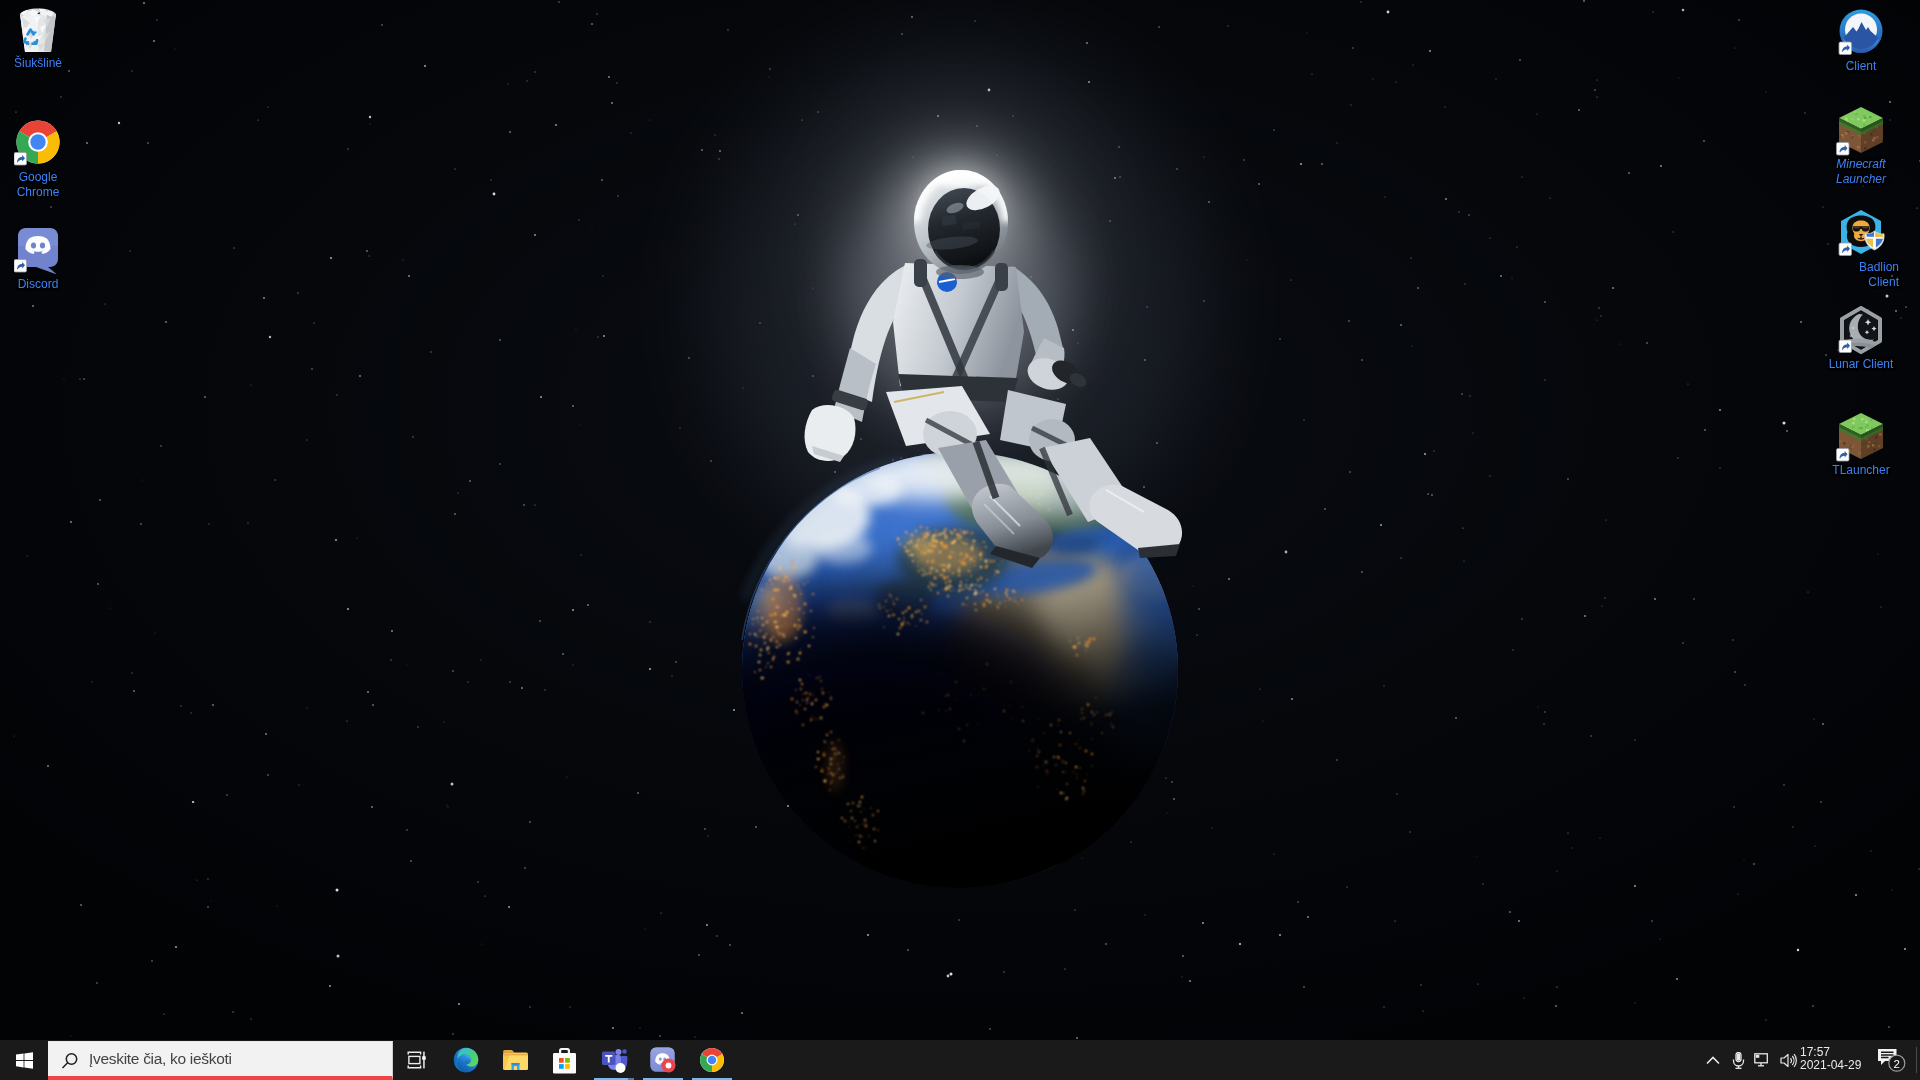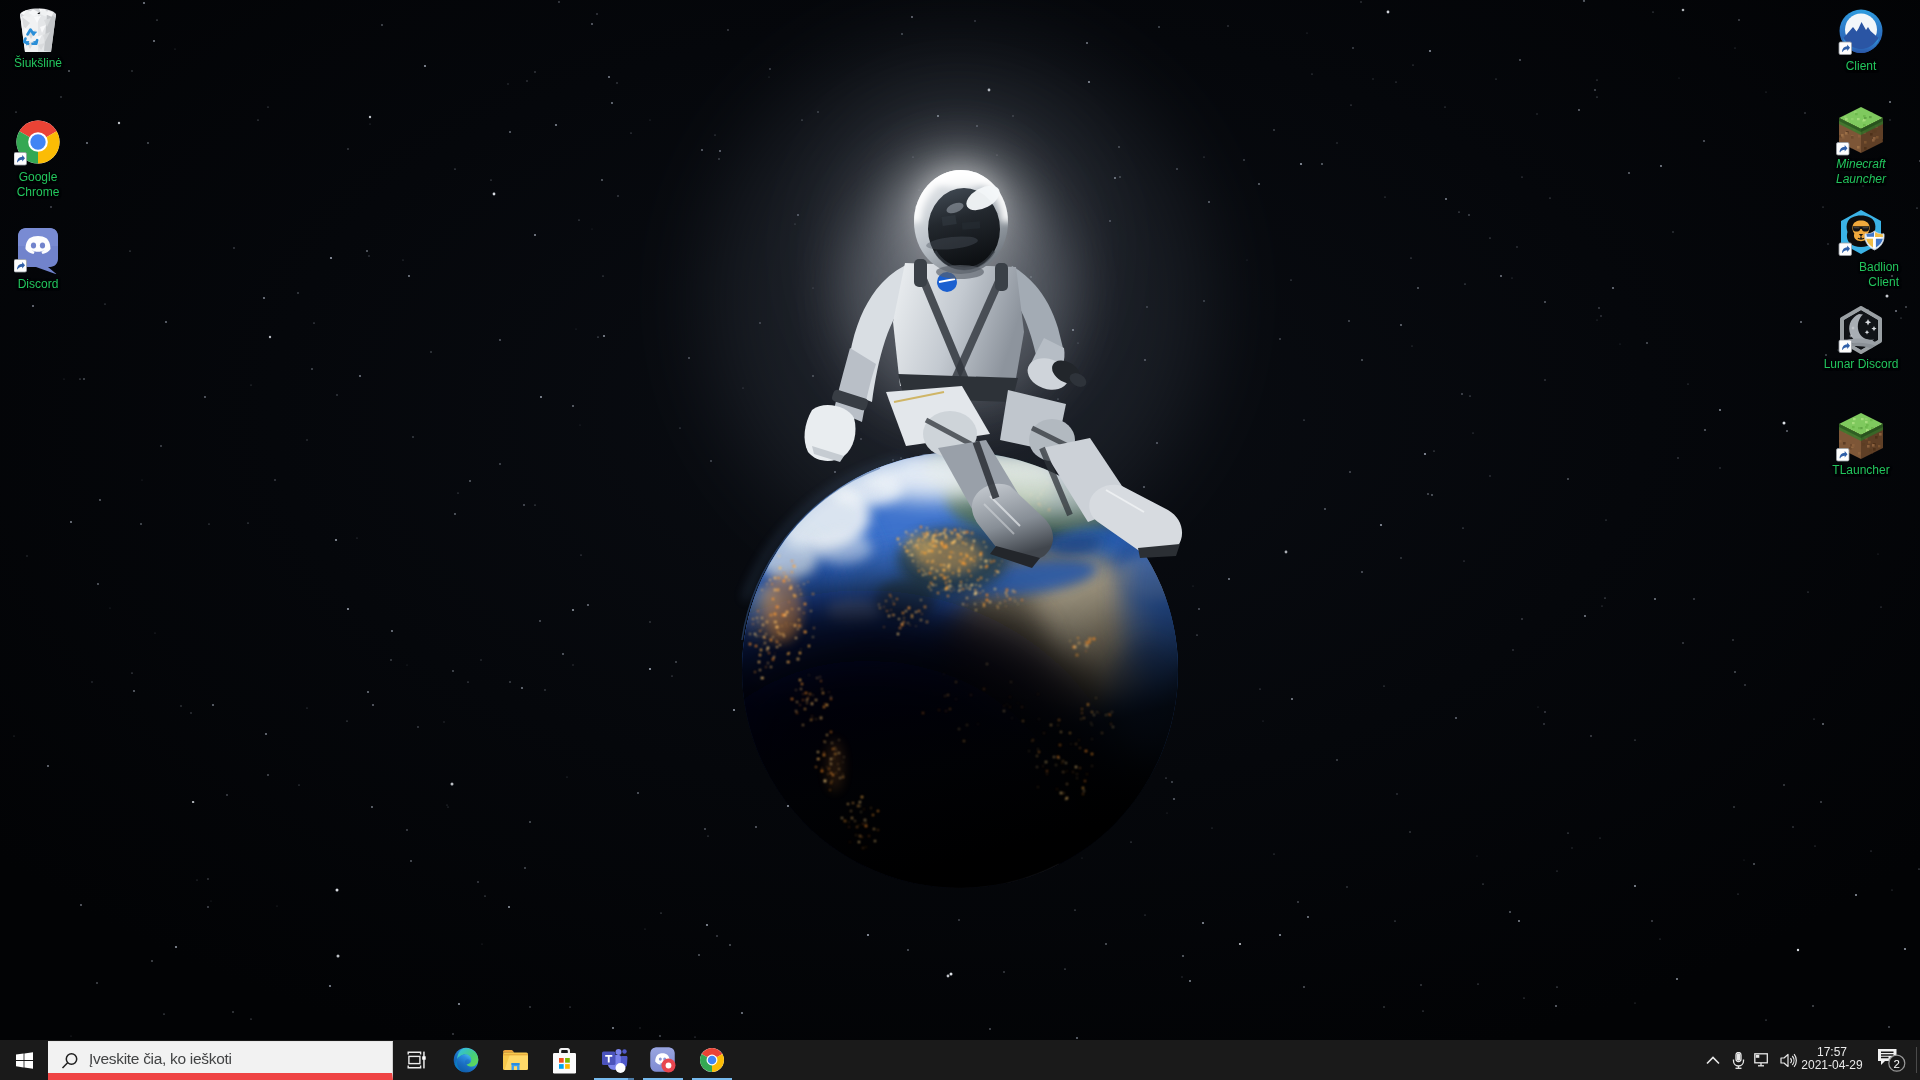--- a/index.html
+++ b/index.html
@@ -1,23 +1,23 @@
 <!DOCTYPE html>
 <html><head><meta charset="utf-8"><title>d</title><style>
 html,body{margin:0;padding:0;width:1920px;height:1080px;overflow:hidden;background:#05070b;font-family:"Liberation Sans",sans-serif;}
 #wall{position:absolute;left:0;top:0;}
-.ic{position:absolute;width:76px;text-align:center;color:#22c55e;font-size:12px;line-height:14.5px;text-shadow:0 1px 2px #000,1px 1px 2px #000,0 0 3px #000;}
+.ic{position:absolute;width:76px;text-align:center;color:#3b82f6;font-size:12px;line-height:14.5px;text-shadow:0 1px 2px #000,1px 1px 2px #000,0 0 3px #000;}
 .ic svg{display:block;margin:0 auto;}
 .lbl{margin-top:3px;}
 #bar{position:absolute;left:0;top:1040px;width:1920px;height:40px;background:#1a1a1a;}
 .tb{position:absolute;top:0;height:40px;display:flex;align-items:center;justify-content:center;}
-#search{position:absolute;left:48px;top:1px;width:345px;height:39px;background:#f2f2f2;border-top:1px solid #e8e8e8;border-right:1px solid #cfcfcf;border-bottom:7px solid #ef4444;box-sizing:border-box;}
+#search{position:absolute;left:48px;top:1px;width:345px;height:39px;background:#f2f2f2;border-top:1px solid #e8e8e8;border-right:1px solid #cfcfcf;border-bottom:4px solid #ef4444;box-sizing:border-box;}
 #search .txt{position:absolute;left:41px;top:8px;font-size:15.5px;color:#424344;letter-spacing:-0.3px;}
 .ul{position:absolute;top:37.5px;height:2.5px;background:#76b9ed;}
-.traytxt{position:absolute;color:#eaeaea;font-size:12px;text-align:center;line-height:13px;}
+.traytxt{position:absolute;color:#eaeaea;font-size:12px;line-height:13px;}
 </style></head><body>
 <svg id="wall" width="1920" height="1080" viewBox="0 0 1920 1080">
 <defs>
 <radialGradient id="spaceG" cx="50%" cy="38%" r="65%">
  <stop offset="0%" stop-color="#0a0d13"></stop>
         <stop offset="55%" stop-color="#05070b"></stop>
         <stop offset="100%" stop-color="#020305"></stop>
 </radialGradient>
 <radialGradient id="earthbase" cx="45%" cy="35%" r="75%">
  <stop offset="0%" stop-color="#24466e"></stop>
@@ -1582,21 +1582,21 @@
 <path d="M37,20 l0.8,1.8 1.8,0.8 -1.8,0.8 -0.8,1.8 -0.8-1.8 -1.8-0.8 1.8-0.8 Z"></path>
 <path d="M30,24 l0.7,1.6 1.6,0.7 -1.6,0.7 -0.7,1.6 -0.7-1.6 -1.6-0.7 1.6-0.7 Z"></path>
 <path d="M16,20 l0.6,1.4 1.4,0.6 -1.4,0.6 -0.6,1.4 -0.6-1.4 -1.4-0.6 1.4-0.6 Z" opacity="0.7"></path>
 <path d="M14,28 l0.6,1.4 1.4,0.6 -1.4,0.6 -0.6,1.4 -0.6-1.4 -1.4-0.6 1.4-0.6 Z" opacity="0.7"></path>
 </g>
 <g transform="translate(2,34)">
         <rect width="12.5" height="12.5" rx="1.5" fill="#fdfdfd" stroke="#9aa0a6" stroke-width="0.8"></rect>
         <path d="M3,9.5 C3.2,6.5 5,4.6 8.2,4.3 L8.2,2.6 L11,5.8 L8.2,8.9 L8.2,7.2 C6,7.3 4.5,8.2 3.6,10 Z" fill="#2f5fa8"></path>
       </g>
 </svg>
-<div class="lbl">Lunar Discord</div>
+<div class="lbl">Lunar Client</div>
   </div>
 <div class="ic" style="left:1823px;top:412px;">
 <div style="position:relative;width:48px;margin:0 auto;">
       <svg width="48" height="48" viewBox="0 0 48 48">
 <defs>
 <clipPath id="mc13t">
             <path d="M24,1 L46,12 L24,23 L2,12 Z"></path>
           </clipPath>
 <clipPath id="mc13l">
             <path d="M2,12 L24,23 L24,47 L2,36 Z"></path>

